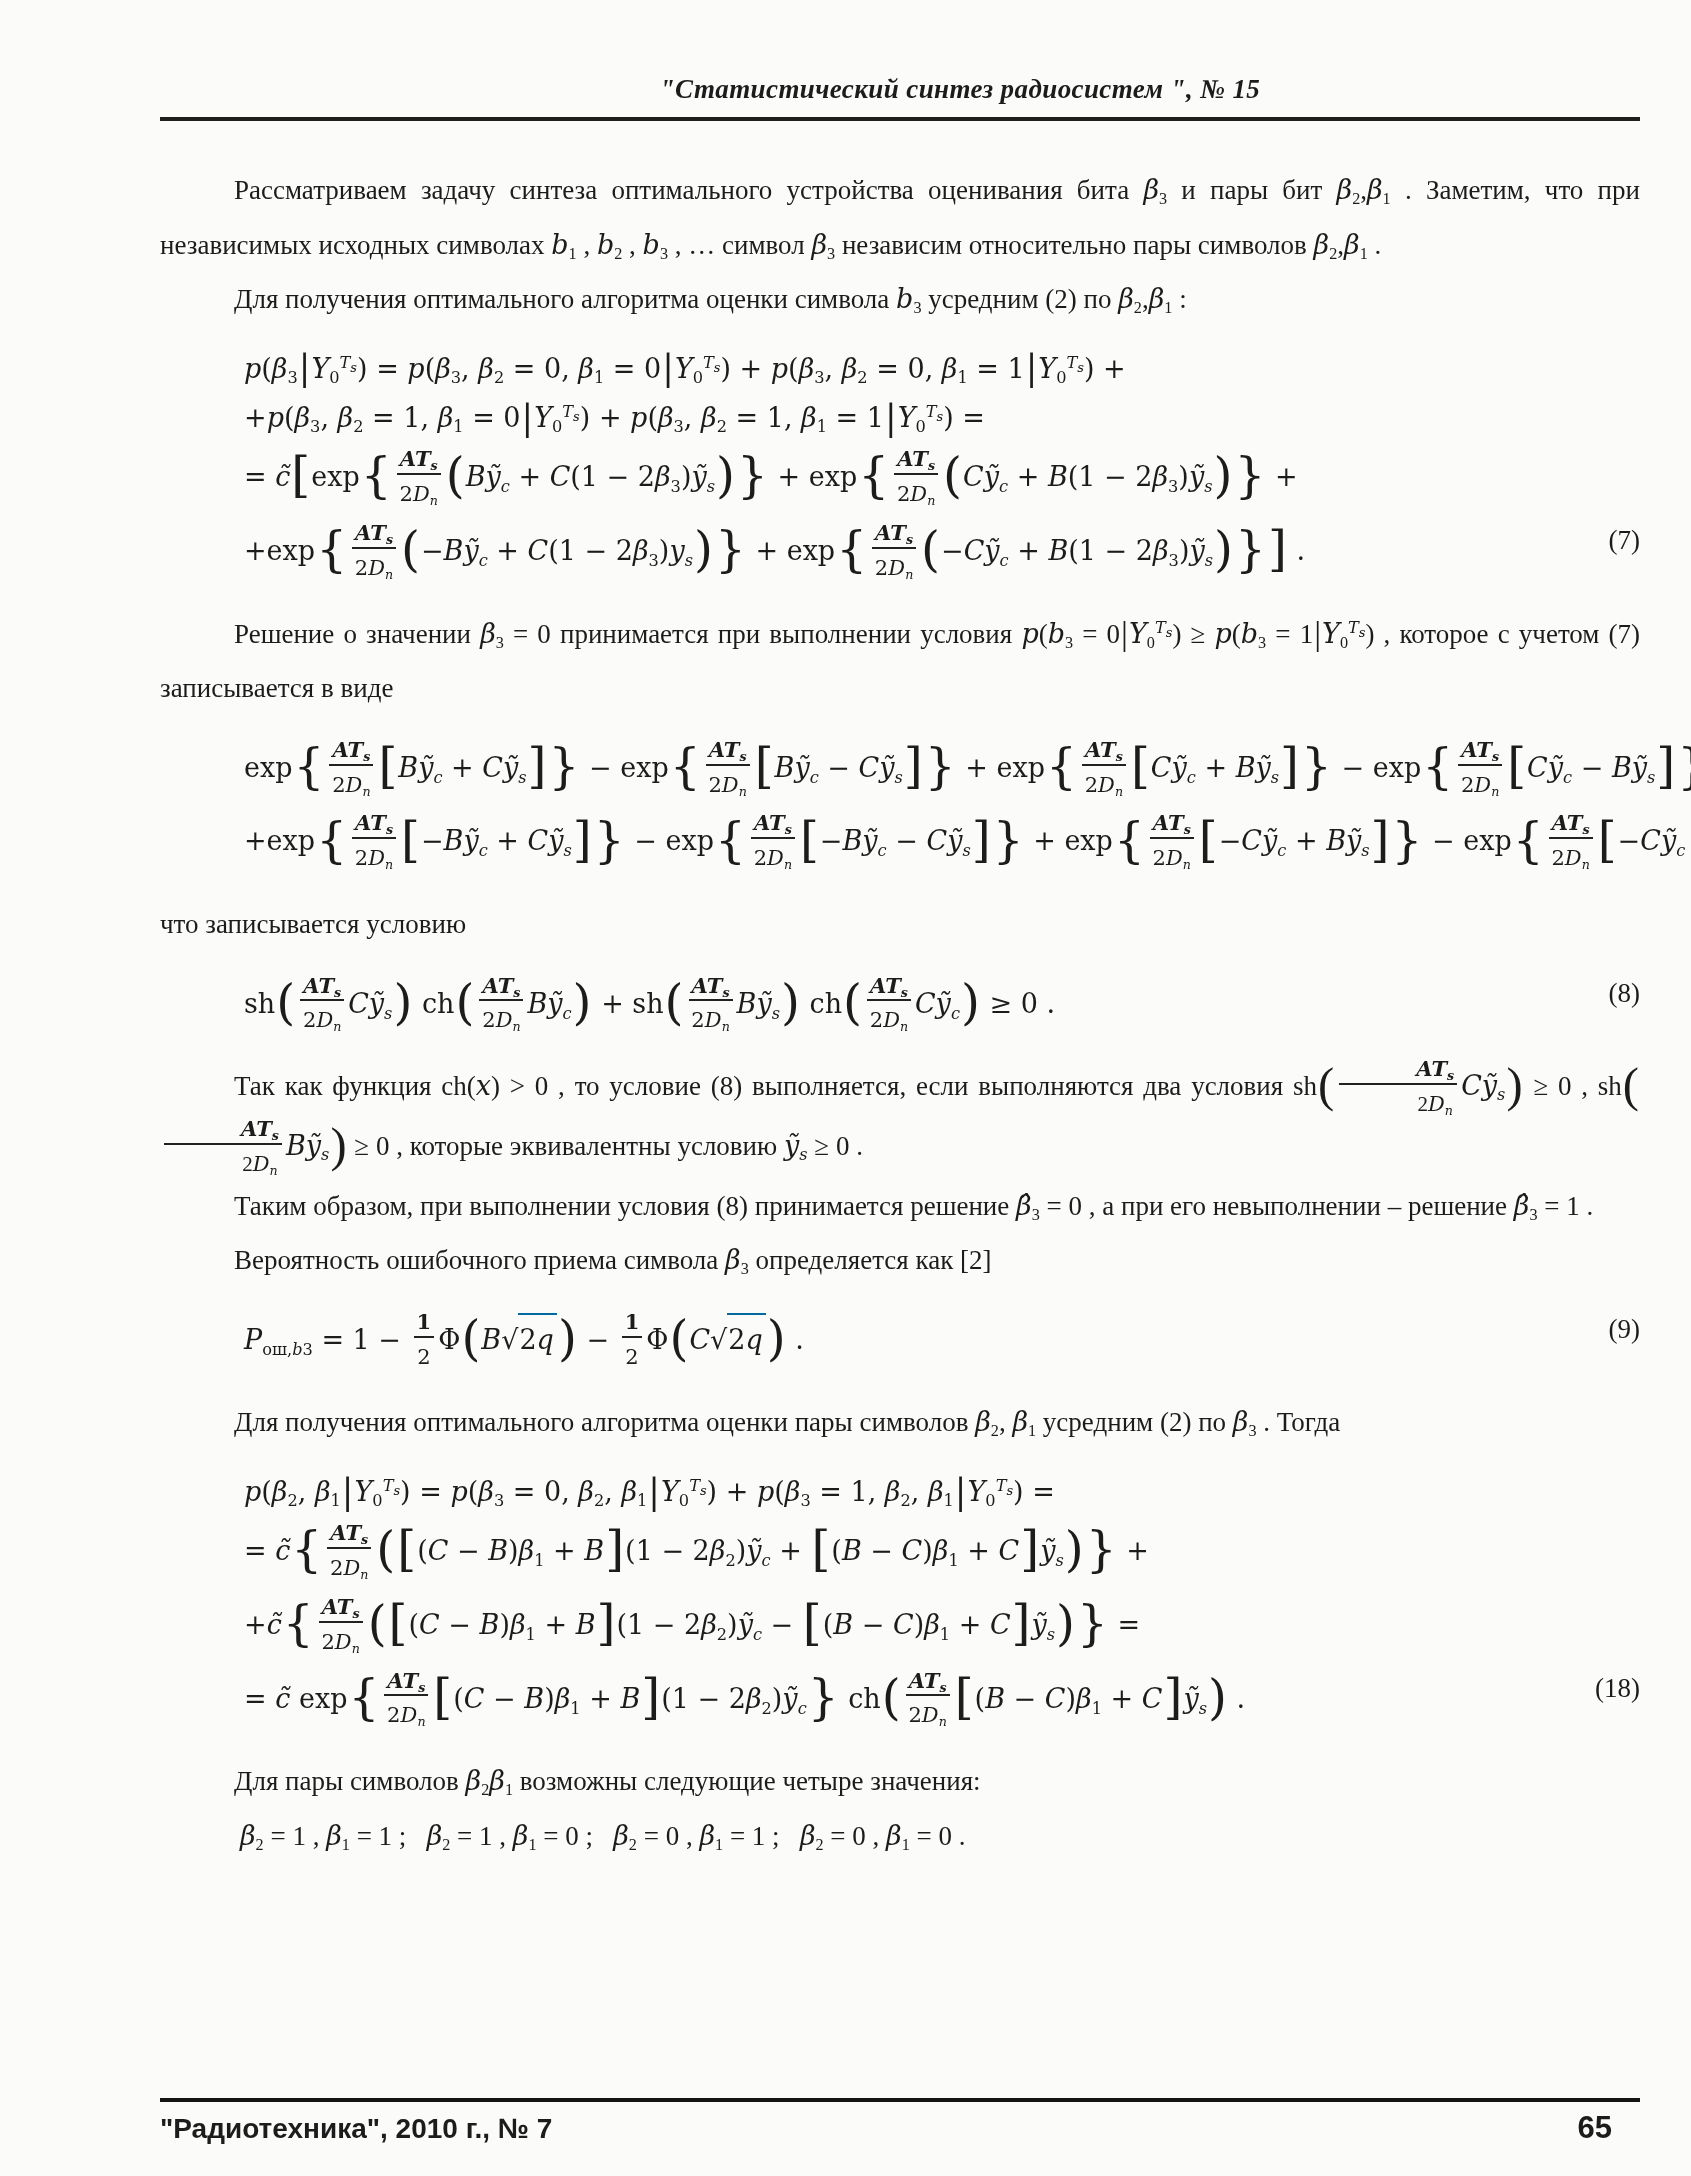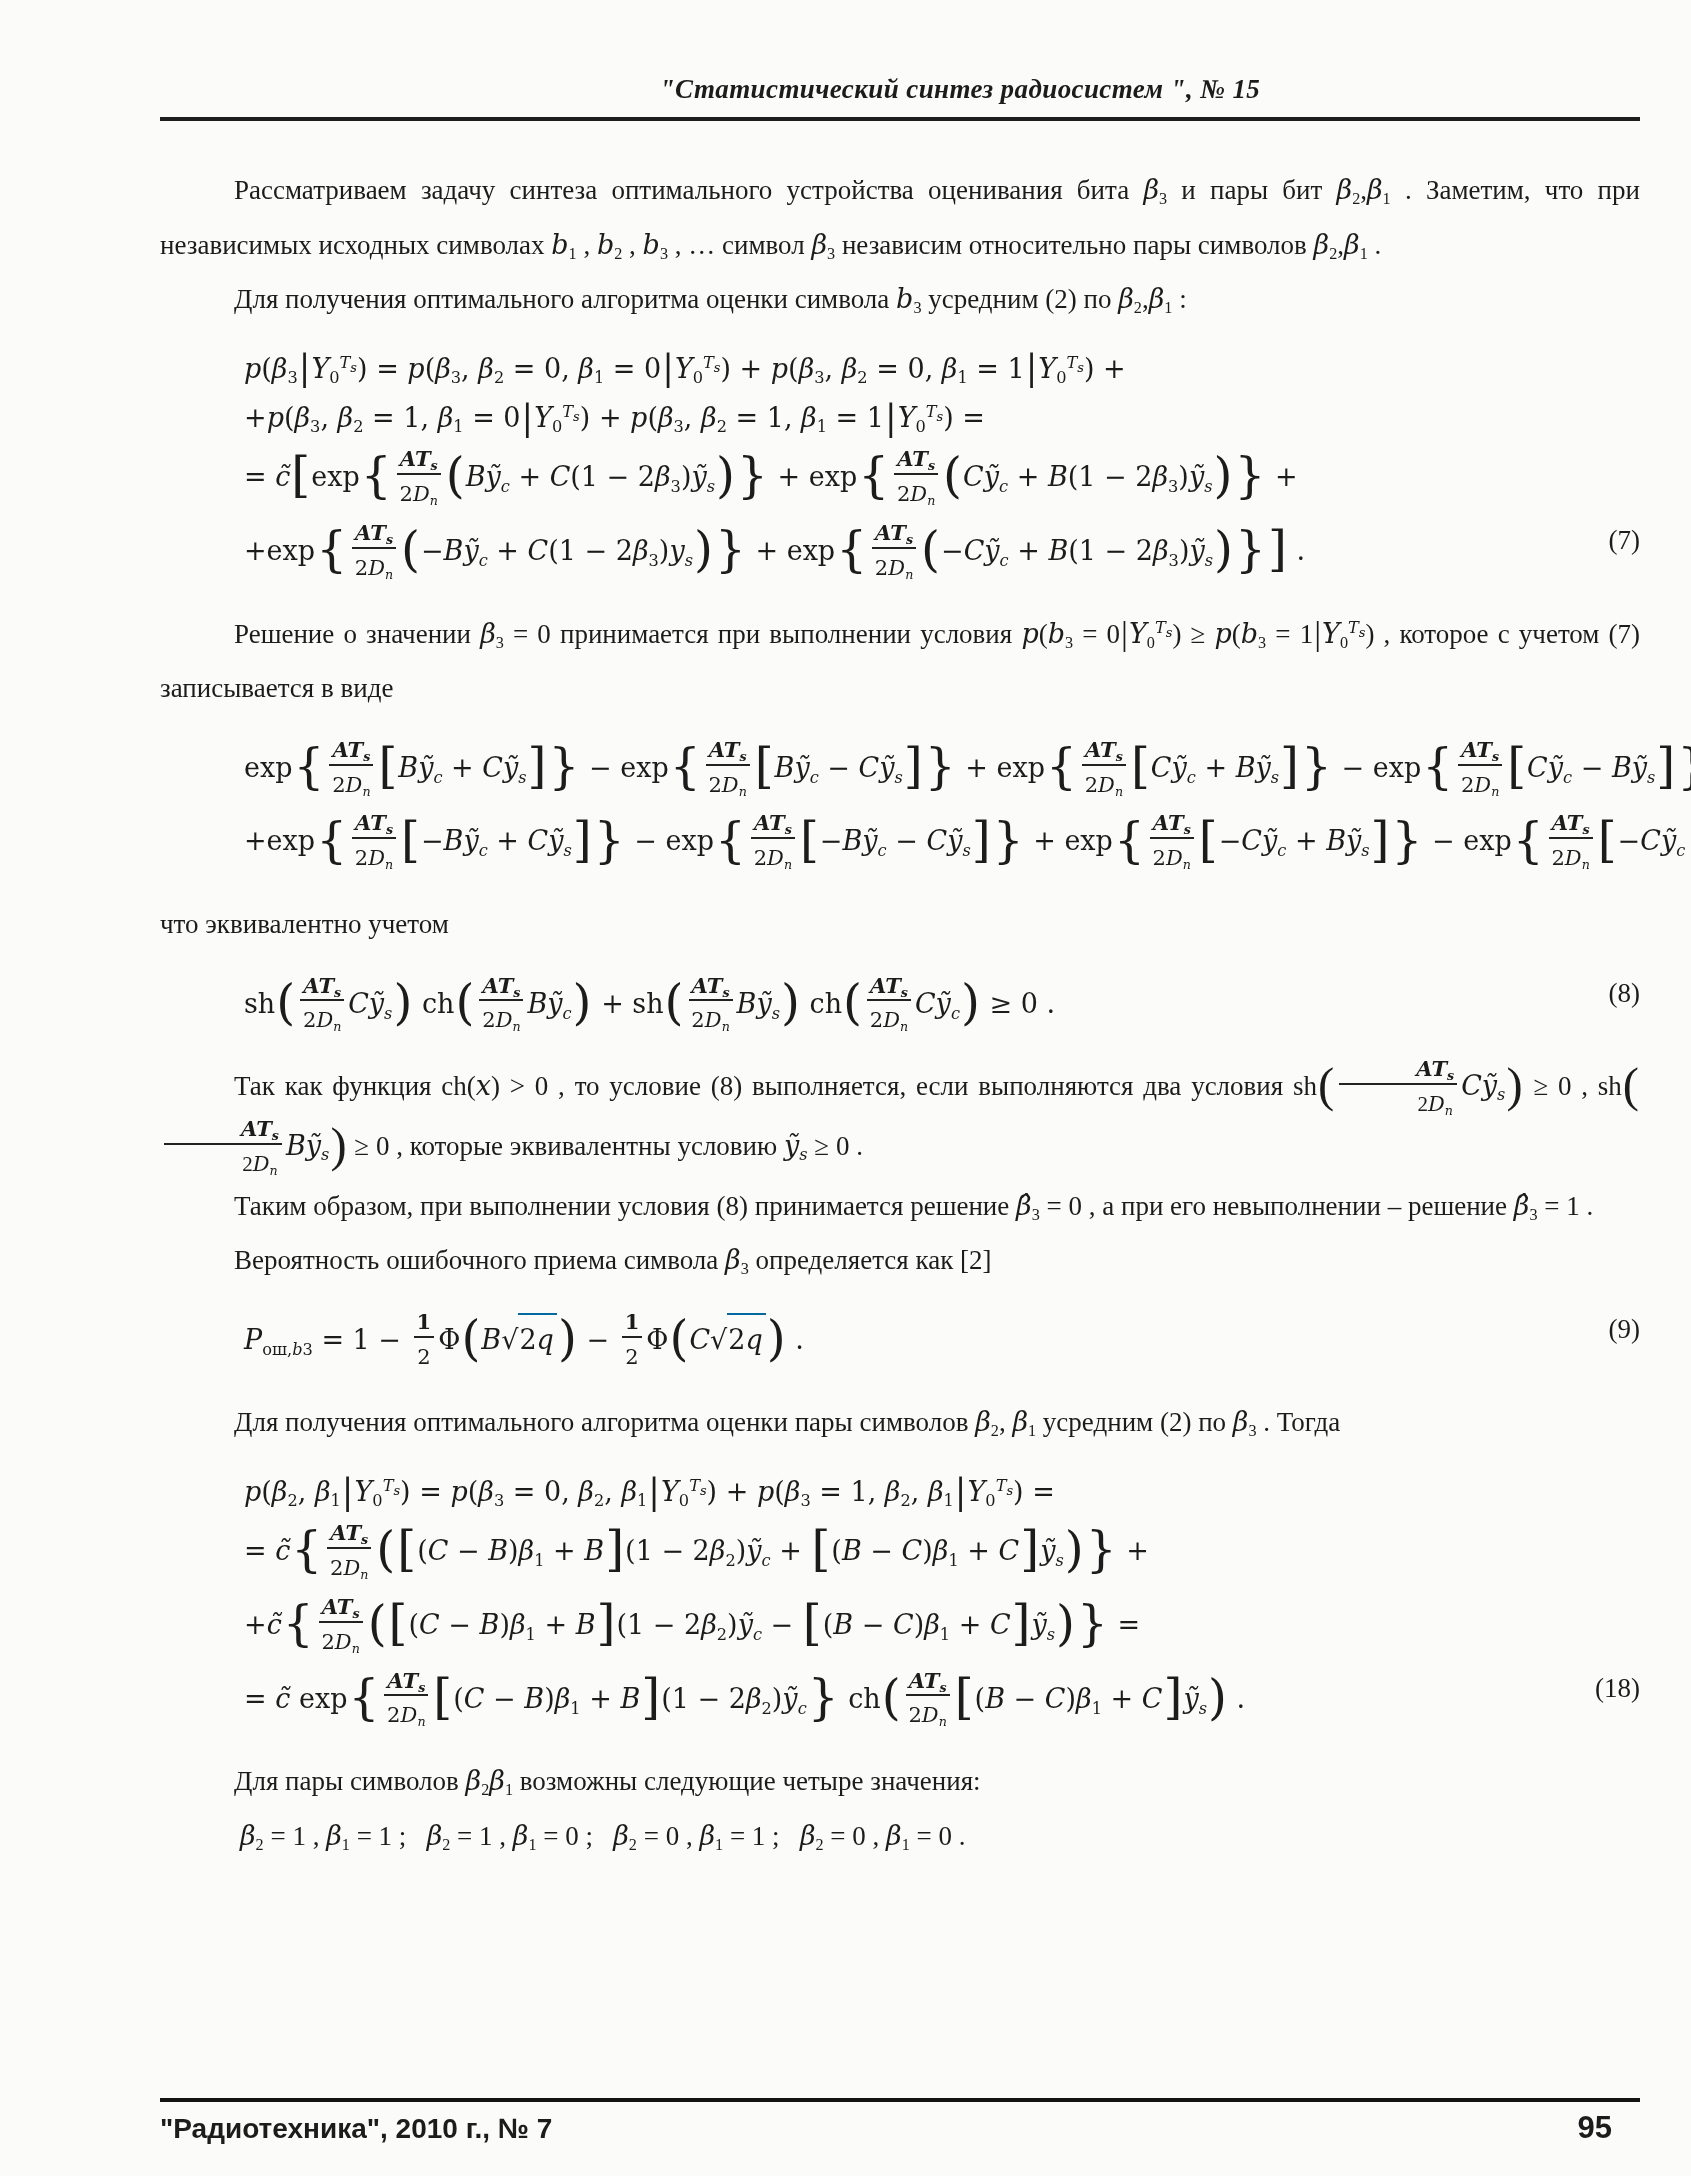--- a/index.html
+++ b/index.html
@@ -80,21 +80,21 @@
 
   <div class="eq">
     <div class="eq-row">
         <span class="eq-body">exp<span class="d">{</span><span class="fr"><span class="nu"><i>AT</i><sub><i>s</i></sub></span><span class="de">2<i>D</i><sub><i>n</i></sub></span></span><span class="d">[</span><i>B</i><i>ỹ</i><sub><i>c</i></sub> + <i>C</i><i>ỹ</i><sub><i>s</i></sub><span class="d">]</span><span class="d">}</span> − exp<span class="d">{</span><span class="fr"><span class="nu"><i>AT</i><sub><i>s</i></sub></span><span class="de">2<i>D</i><sub><i>n</i></sub></span></span><span class="d">[</span><i>B</i><i>ỹ</i><sub><i>c</i></sub> − <i>C</i><i>ỹ</i><sub><i>s</i></sub><span class="d">]</span><span class="d">}</span> + exp<span class="d">{</span><span class="fr"><span class="nu"><i>AT</i><sub><i>s</i></sub></span><span class="de">2<i>D</i><sub><i>n</i></sub></span></span><span class="d">[</span><i>C</i><i>ỹ</i><sub><i>c</i></sub> + <i>B</i><i>ỹ</i><sub><i>s</i></sub><span class="d">]</span><span class="d">}</span> − exp<span class="d">{</span><span class="fr"><span class="nu"><i>AT</i><sub><i>s</i></sub></span><span class="de">2<i>D</i><sub><i>n</i></sub></span></span><span class="d">[</span><i>C</i><i>ỹ</i><sub><i>c</i></sub> − <i>B</i><i>ỹ</i><sub><i>s</i></sub><span class="d">]</span><span class="d">}</span> +</span>
       </div>
     <div class="eq-row">
         <span class="eq-body">+exp<span class="d">{</span><span class="fr"><span class="nu"><i>AT</i><sub><i>s</i></sub></span><span class="de">2<i>D</i><sub><i>n</i></sub></span></span><span class="d">[</span>−<i>B</i><i>ỹ</i><sub><i>c</i></sub> + <i>C</i><i>ỹ</i><sub><i>s</i></sub><span class="d">]</span><span class="d">}</span> − exp<span class="d">{</span><span class="fr"><span class="nu"><i>AT</i><sub><i>s</i></sub></span><span class="de">2<i>D</i><sub><i>n</i></sub></span></span><span class="d">[</span>−<i>B</i><i>ỹ</i><sub><i>c</i></sub> − <i>C</i><i>ỹ</i><sub><i>s</i></sub><span class="d">]</span><span class="d">}</span> + exp<span class="d">{</span><span class="fr"><span class="nu"><i>AT</i><sub><i>s</i></sub></span><span class="de">2<i>D</i><sub><i>n</i></sub></span></span><span class="d">[</span>−<i>C</i><i>ỹ</i><sub><i>c</i></sub> + <i>B</i><i>ỹ</i><sub><i>s</i></sub><span class="d">]</span><span class="d">}</span> − exp<span class="d">{</span><span class="fr"><span class="nu"><i>AT</i><sub><i>s</i></sub></span><span class="de">2<i>D</i><sub><i>n</i></sub></span></span><span class="d">[</span>−<i>C</i><i>ỹ</i><sub><i>c</i></sub> −  ≥ 0 ,</span>
       </div>
   </div>
 
-  <p class="para">что эквивалентно учетом</p>
+  <p class="para">что записывается условию</p>
 
   <div class="eq">
     <div class="eq-row">
         <span class="eq-body">sh<span class="d">(</span><span class="fr"><span class="nu"><i>AT</i><sub><i>s</i></sub></span><span class="de">2<i>D</i><sub><i>n</i></sub></span></span><i>C</i><i>ỹ</i><sub><i>s</i></sub><span class="d">)</span> ch<span class="d">(</span><span class="fr"><span class="nu"><i>AT</i><sub><i>s</i></sub></span><span class="de">2<i>D</i><sub><i>n</i></sub></span></span><i>B</i><i>ỹ</i><sub><i>c</i></sub><span class="d">)</span> + sh<span class="d">(</span><span class="fr"><span class="nu"><i>AT</i><sub><i>s</i></sub></span><span class="de">2<i>D</i><sub><i>n</i></sub></span></span><i>B</i><i>ỹ</i><sub><i>s</i></sub><span class="d">)</span> ch<span class="d">(</span><span class="fr"><span class="nu"><i>AT</i><sub><i>s</i></sub></span><span class="de">2<i>D</i><sub><i>n</i></sub></span></span><i>C</i><i>ỹ</i><sub><i>c</i></sub><span class="d">)</span> ≥ 0 .</span>
         <span class="eq-no">(8)</span>
       </div>
   </div>
 
   <p class="para ind">Так как функция ch(<i>x</i>) &gt; 0 , то условие (8) выполняется, если выполняются два условия sh<span class="d">(</span><span class="fr"><span class="nu"><i>AT</i><sub><i>s</i></sub></span><span class="de">2<i>D</i><sub><i>n</i></sub></span></span><i>C</i><i>ỹ</i><sub><i>s</i></sub><span class="d">)</span> ≥ 0 , sh<span class="d">(</span><span class="fr"><span class="nu"><i>AT</i><sub><i>s</i></sub></span><span class="de">2<i>D</i><sub><i>n</i></sub></span></span><i>B</i><i>ỹ</i><sub><i>s</i></sub><span class="d">)</span> ≥ 0 , которые эквивалентны условию <i>ỹ</i><sub><i>s</i></sub> ≥ 0 .</p>
   <p class="para ind">Таким образом, при выполнении условия (8) принимается решение <i>β̂</i><sub>3</sub> = 0 , а при его невыполнении – решение <i>β̂</i><sub>3</sub> = 1 .</p>
@@ -125,17 +125,17 @@
       </div>
   </div>
 
   <p class="para ind">Для пары символов <i>β</i><sub>2</sub><i>β</i><sub>1</sub> возможны следующие четыре значения:</p>
   <p class="para vals"><i>β</i><sub>2</sub> = 1 , <i>β</i><sub>1</sub> = 1 ;&nbsp;&nbsp;&nbsp;<i>β</i><sub>2</sub> = 1 , <i>β</i><sub>1</sub> = 0 ;&nbsp;&nbsp;&nbsp;<i>β</i><sub>2</sub> = 0 , <i>β</i><sub>1</sub> = 1 ;&nbsp;&nbsp;&nbsp;<i>β</i><sub>2</sub> = 0 , <i>β</i><sub>1</sub> = 0 .</p>
 
   <div class="footer">
     <div class="frule"></div>
     <div class="frow">
       <span class="fjournal">"Радиотехника", 2010 г., № 7</span>
-      <span class="fpage">95</span>
+      <span class="fpage">65</span>
     </div>
   </div>
 
 </div>
 
 </body></html>

